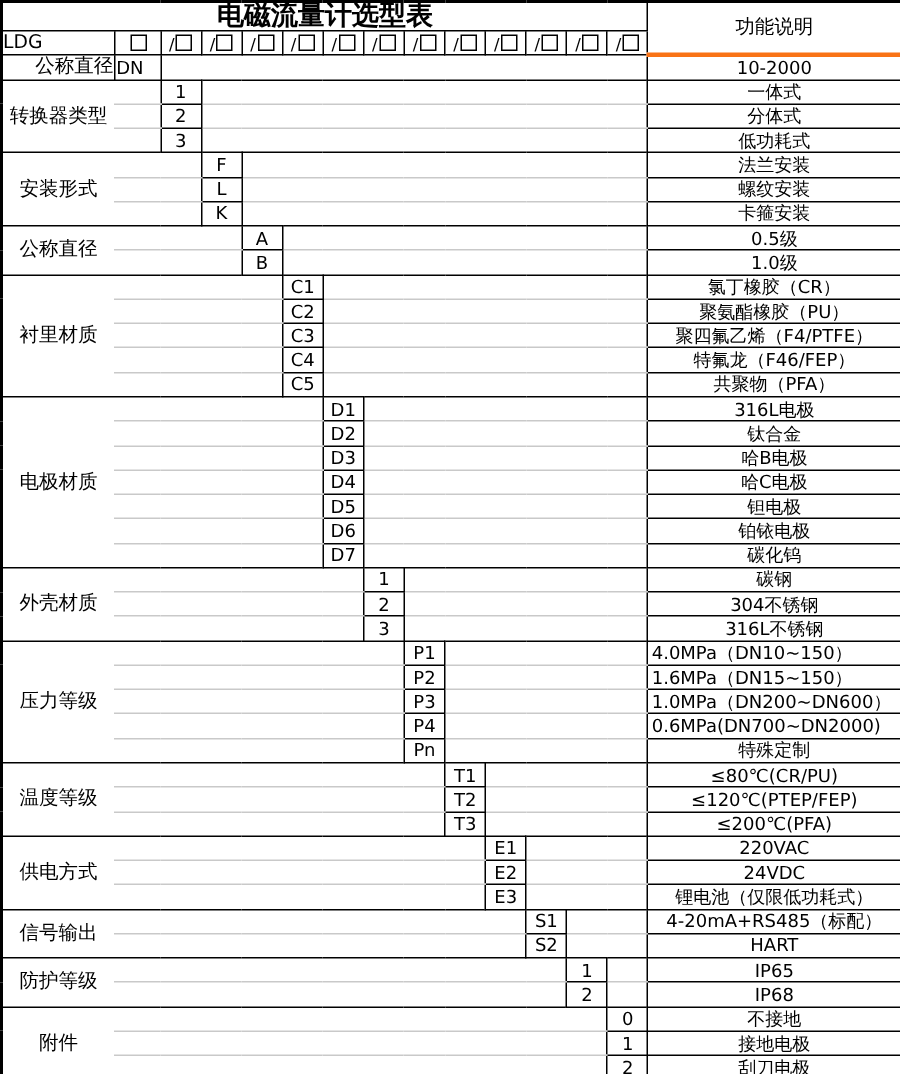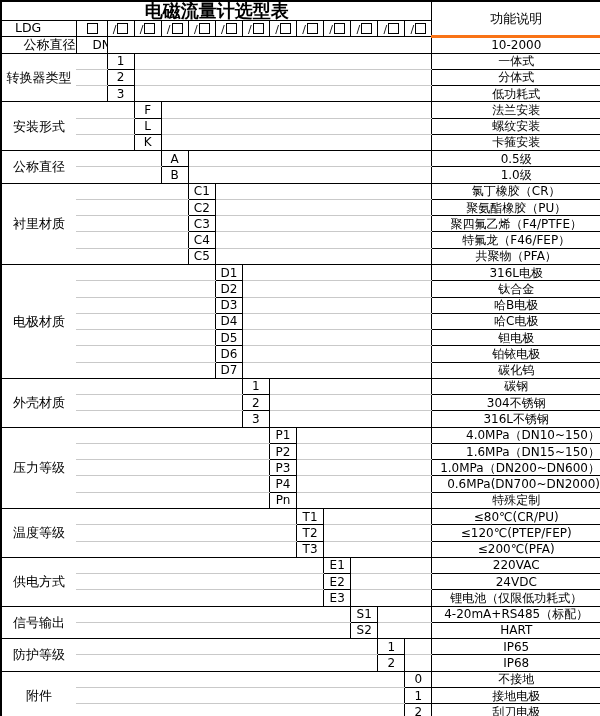--- a/index.html
+++ b/index.html
@@ -30,21 +30,20 @@
     font-weight: bold;
     border-bottom: 1px solid #000000;
   }
   .fn-header {
     font-size: 13px;
     border-left: 1px solid #000000;
     border-bottom: 3px solid #f97316;
   }
   .ldg-cell {
     text-align: left;
-    padding-left: 13px;
     font-size: 12.5px;
   }
   .slot-cell {
     border: 1px solid #000000;
     font-size: 11px;
   }
   .sq {
     display: inline-block;
     width: 11px;
     height: 11px;
@@ -55,31 +54,31 @@
   }
   .label-cell {
     font-size: 13px;
     border-top: 1px solid #000000;
   }
   .label-cell.la-left { text-align: right; padding-left: 3px; }
   .code-cell {
     border: 1px solid #000000;
     font-size: 12px;
   }
-  .code-cell.code-left { text-align: left; padding-left: 16px; }
+  .code-cell.code-left { text-align: left; padding-left: 1px; }
   .filler-cell { border: none; }
   .sec-top { border-top: 1px solid #000000; }
   .gline { border-bottom: 1px solid #c9c9c9; }
   .desc-cell {
     border-left: 1px solid #000000;
     border-bottom: 1px solid #000000;
     font-size: 12px;
     margin-left: 22px;
   }
-  .desc-cell.left { text-align: right; padding-left: 2px; }
+  .desc-cell.left { text-align: left; padding-left: 2px; }
 </style>
 </head>
 <body>
 
 <table class="selector">
   <colgroup id="cols">
       <col style="width: 75px;">
       <col style="width: 31px;">
       <col style="width: 27.0833px;">
       <col style="width: 27.0833px;">

